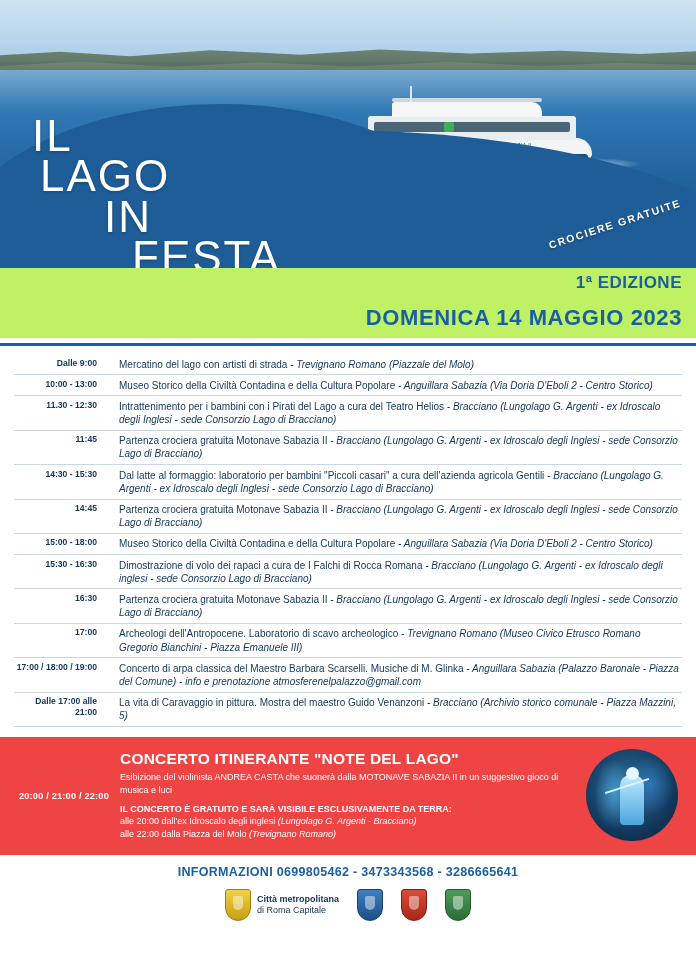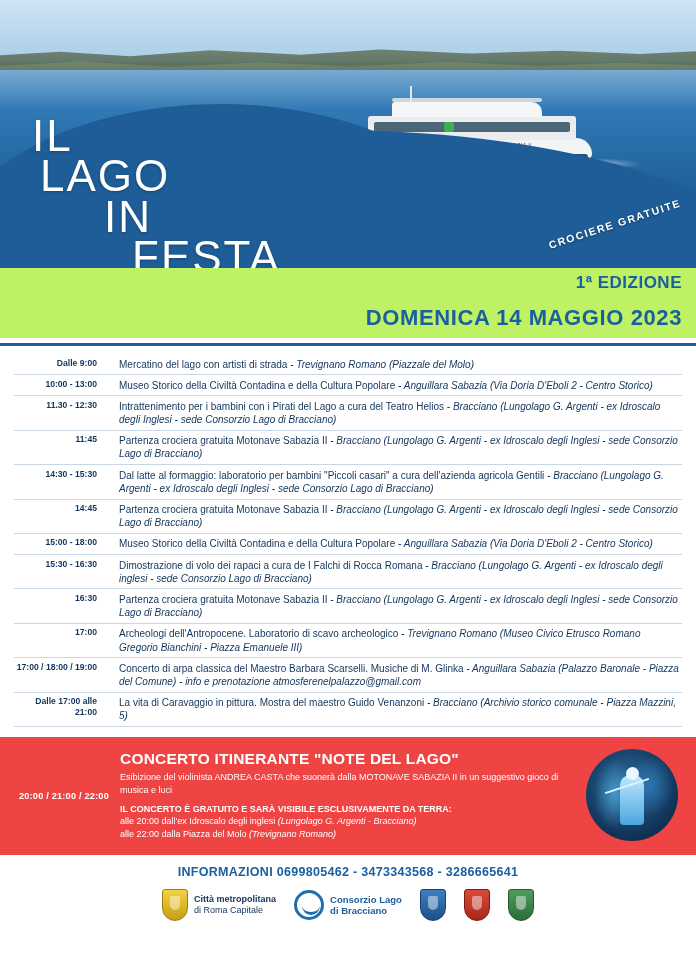--- a/index.html
+++ b/index.html
@@ -376,27 +376,20 @@
 
 <div class="logos">
   <div class="logo">
     <div class="crest"></div>
     <div class="logo-text">
       <div>Città metropolitana</div>
       <div class="small">di Roma Capitale</div>
     </div>
   </div>
 
-  <div class="logo">
-    <div class="ring"></div>
-    <div class="consorzio-text">
-      <div>Consorzio Lago</div>
-      <div>di Bracciano</div>
-    </div>
-  </div>
 
   <div class="logo">
     <div class="crest blue"></div>
   </div>
   <div class="logo">
     <div class="crest red"></div>
   </div>
   <div class="logo">
     <div class="crest green"></div>
   </div>

